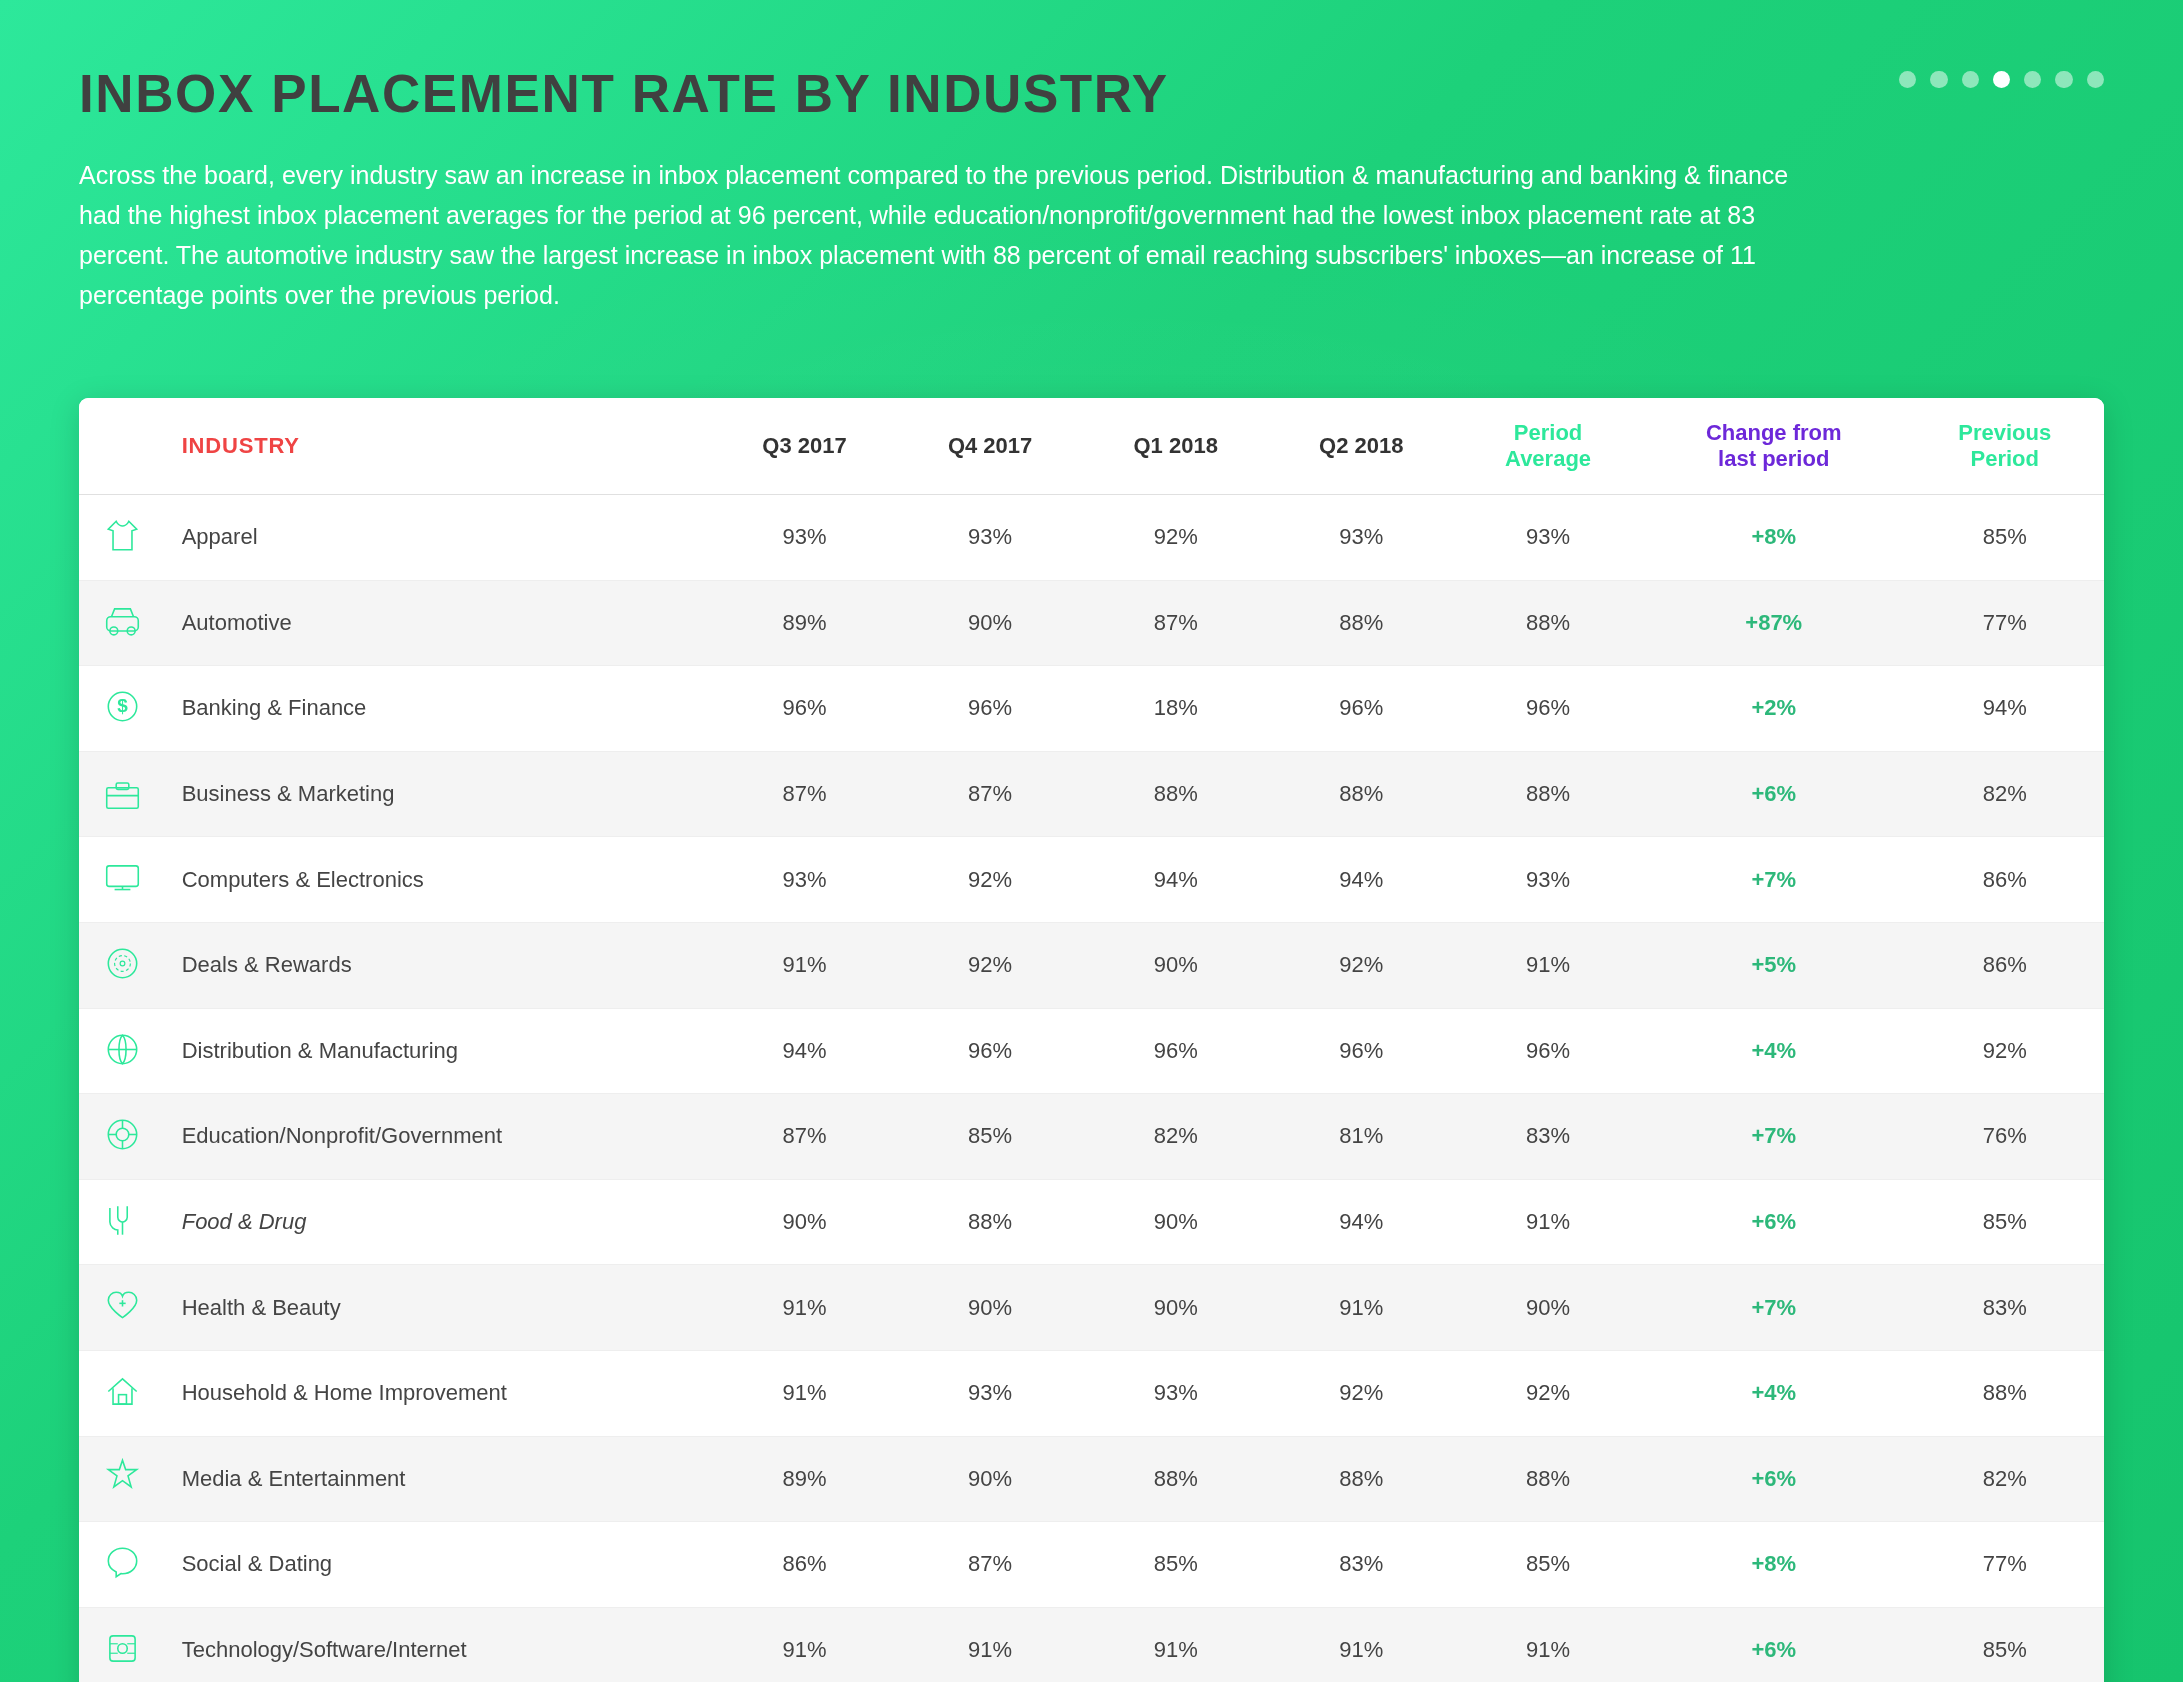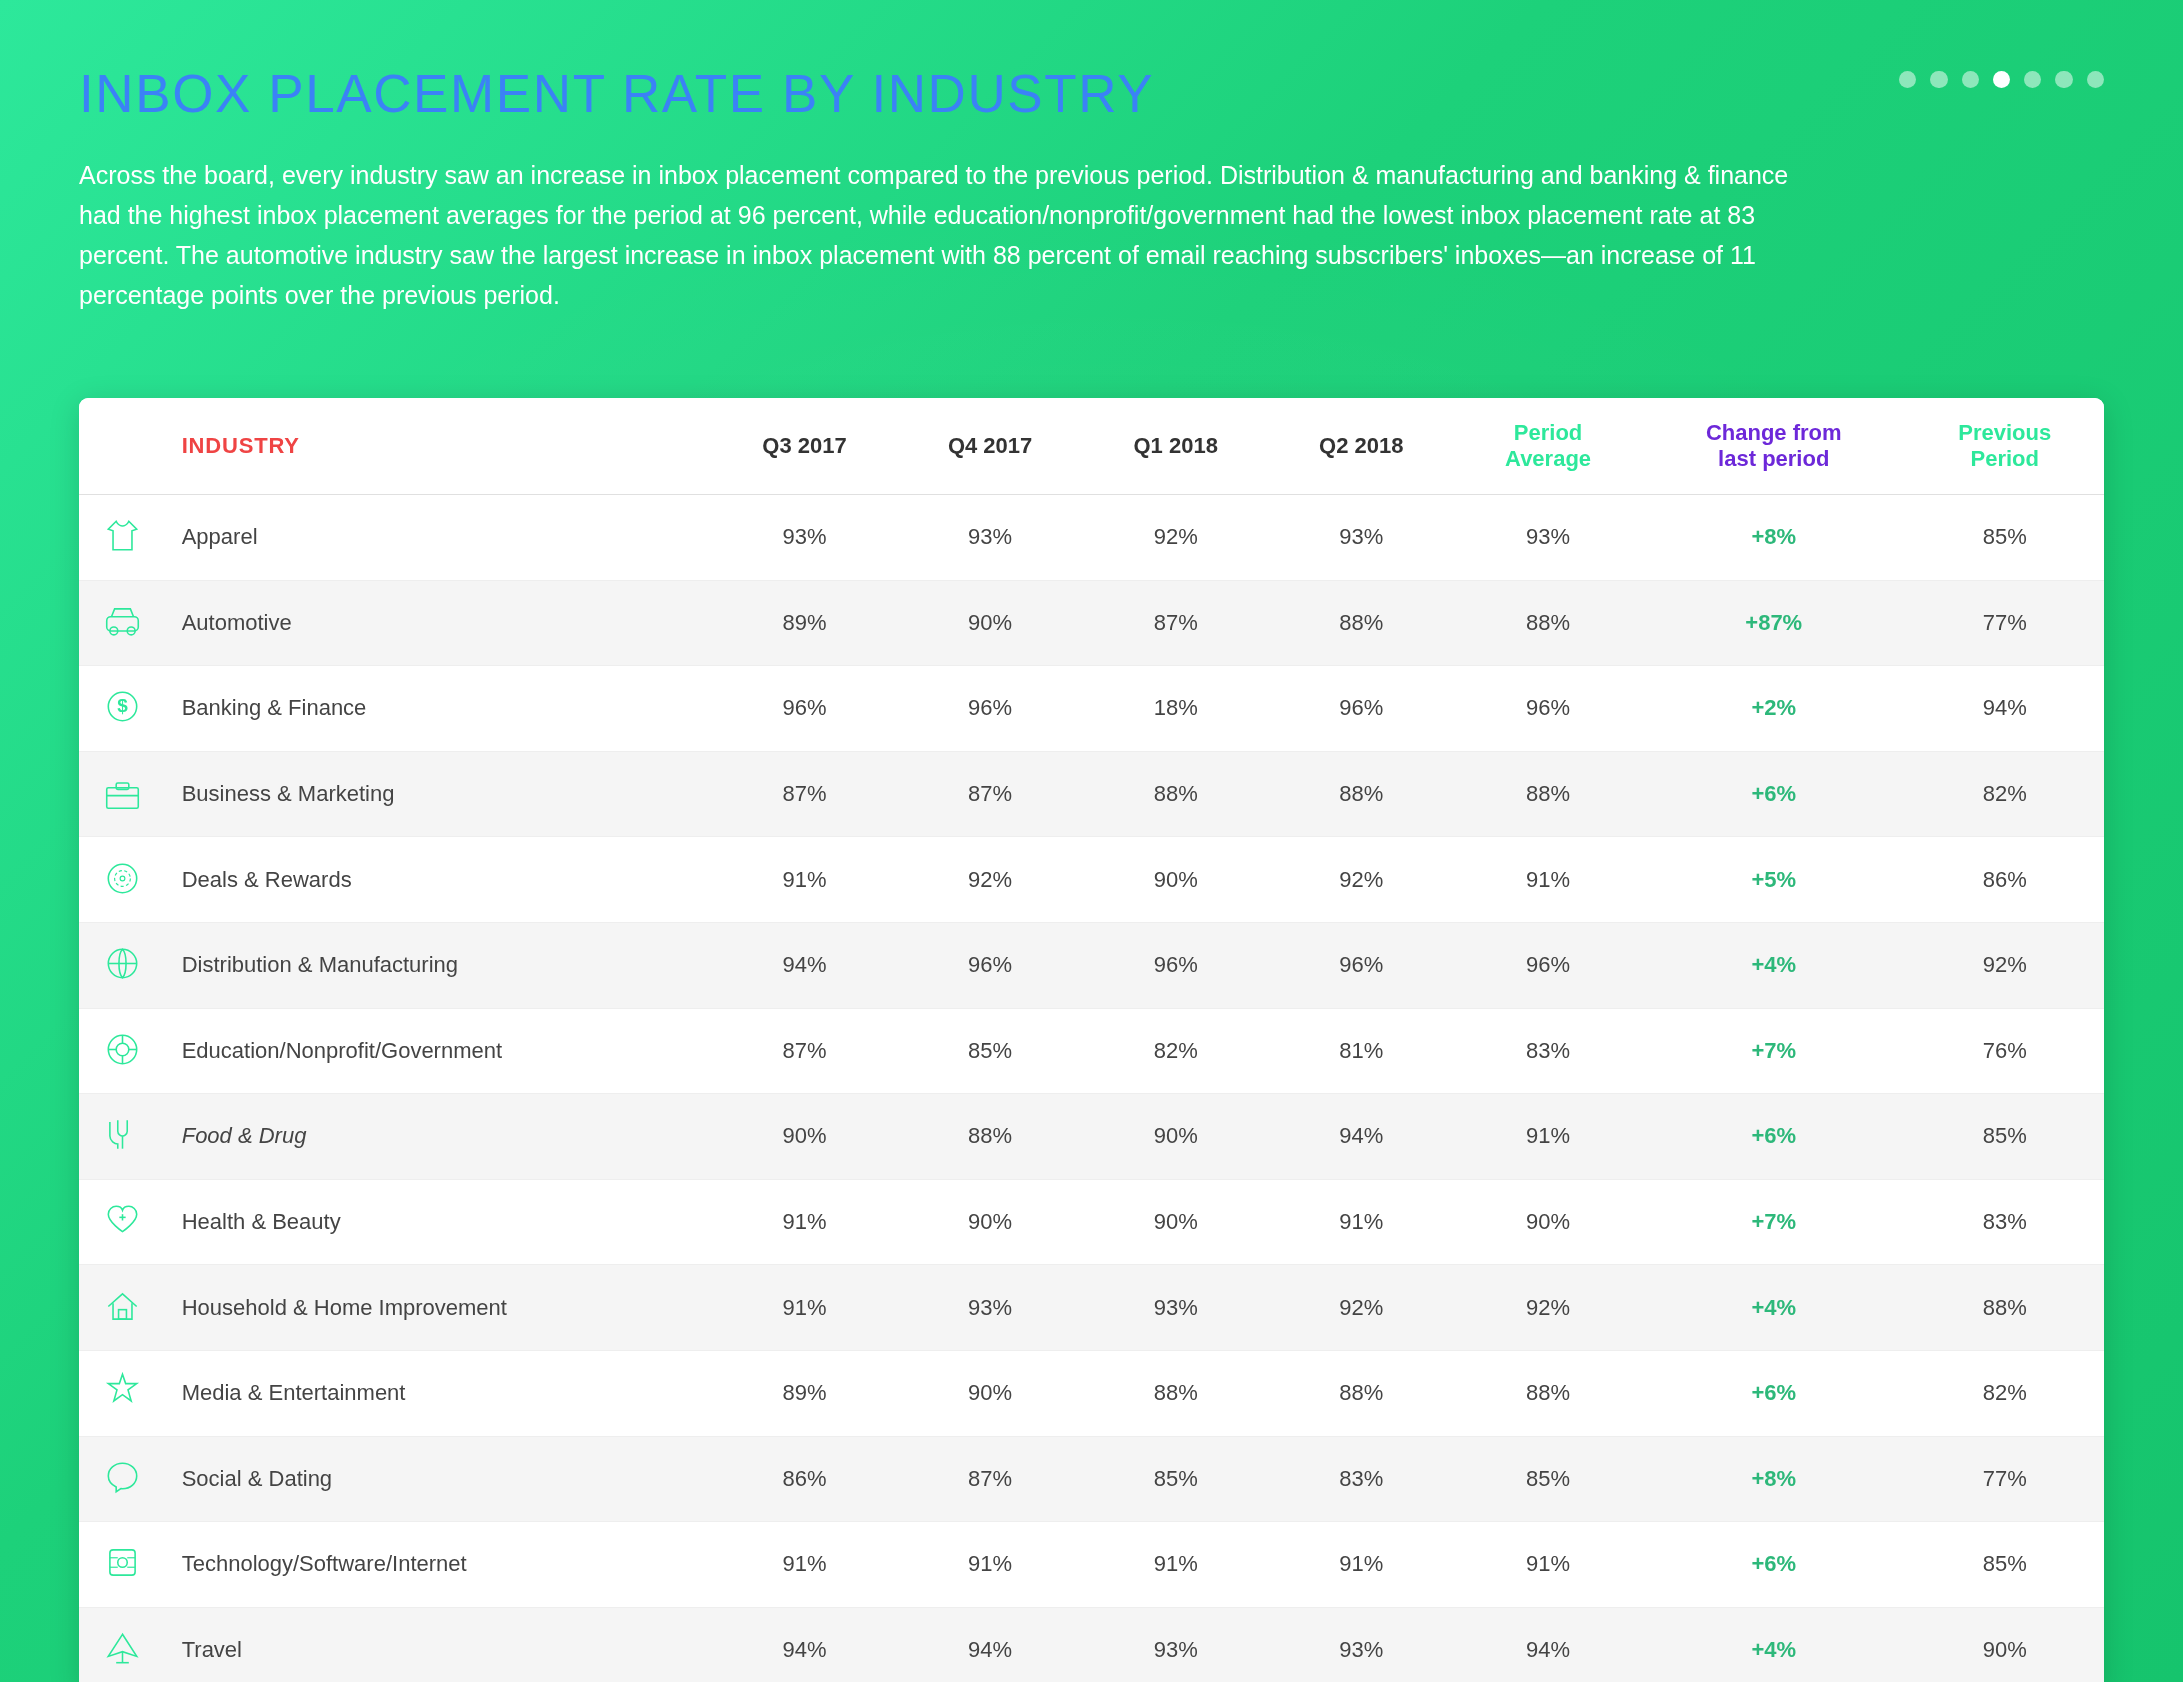--- a/index.html
+++ b/index.html
@@ -23,22 +23,22 @@
     }
 
     .page-container {
       position: relative;
       padding: 63px 79px;
       z-index: 1;
     }
 
     .page-title {
       font-size: 53px;
-      font-weight: 400;
-      color: #3b82f6;
+      font-weight: 700;
+      color: #404040;
       letter-spacing: 1.6px;
       text-transform: uppercase;
       margin-bottom: 31px;
     }
 
     .page-description {
       font-size: 25px;
       color: #ffffff;
       line-height: 1.6;
       max-width: 1731px;
@@ -284,20 +284,37 @@
             <td>87%</td>
             <td>88%</td>
             <td>88%</td>
             <td>88%</td>
             <td style="color: rgb(45, 184, 122); font-weight: 600;">+6%</td>
             <td>82%</td>
           </tr>
           <tr>
             <td class="icon-cell"><div class="industry-icon">
                 <svg viewBox="0 0 52 52">
+                  <rect x="6" y="10" width="40" height="26" rx="3" stroke="#2de89b" stroke-width="2" fill="none"></rect>
+                  <line x1="16" y1="40" x2="36" y2="40" stroke="#2de89b" stroke-width="2"></line>
+                  <line x1="26" y1="36" x2="26" y2="40" stroke="#2de89b" stroke-width="2"></line>
+                </svg>
+              </div></td>
+            <td class="industry-td" style="text-align: left; padding-left: 15.7px; font-size: 22px;">Computers &amp; Electronics</td>
+            <td>93%</td>
+            <td>92%</td>
+            <td>94%</td>
+            <td>94%</td>
+            <td>93%</td>
+            <td style="color: rgb(45, 184, 122); font-weight: 600;">+7%</td>
+            <td>86%</td>
+          </tr>
+          <tr>
+            <td class="icon-cell"><div class="industry-icon">
+                <svg viewBox="0 0 52 52">
                   <circle cx="26" cy="26" r="18" stroke="#2de89b" stroke-width="2" fill="none"></circle>
                   <circle cx="26" cy="26" r="10" stroke="#2de89b" stroke-width="1.5" fill="none" stroke-dasharray="4 3"></circle>
                   <circle cx="26" cy="26" r="3" stroke="#2de89b" stroke-width="1.5" fill="none"></circle>
                 </svg>
               </div></td>
             <td class="industry-td" style="text-align: left; padding-left: 15.7px; font-size: 22px;">Deals &amp; Rewards</td>
             <td>91%</td>
             <td>92%</td>
             <td>90%</td>
             <td>92%</td>

